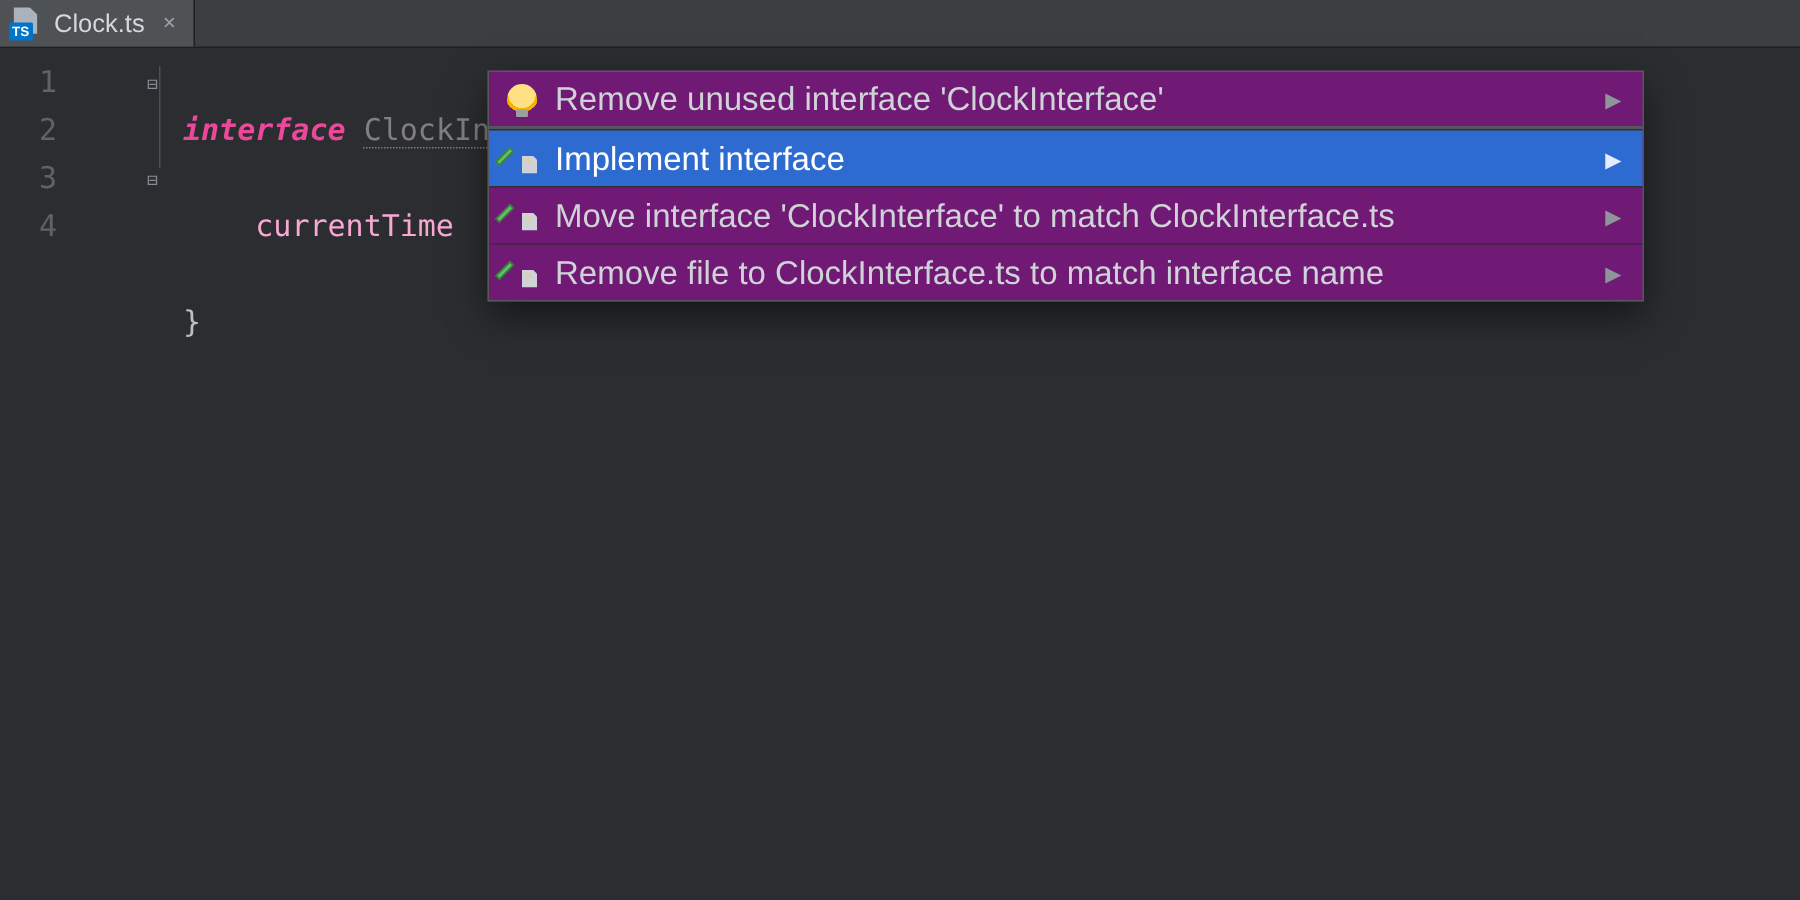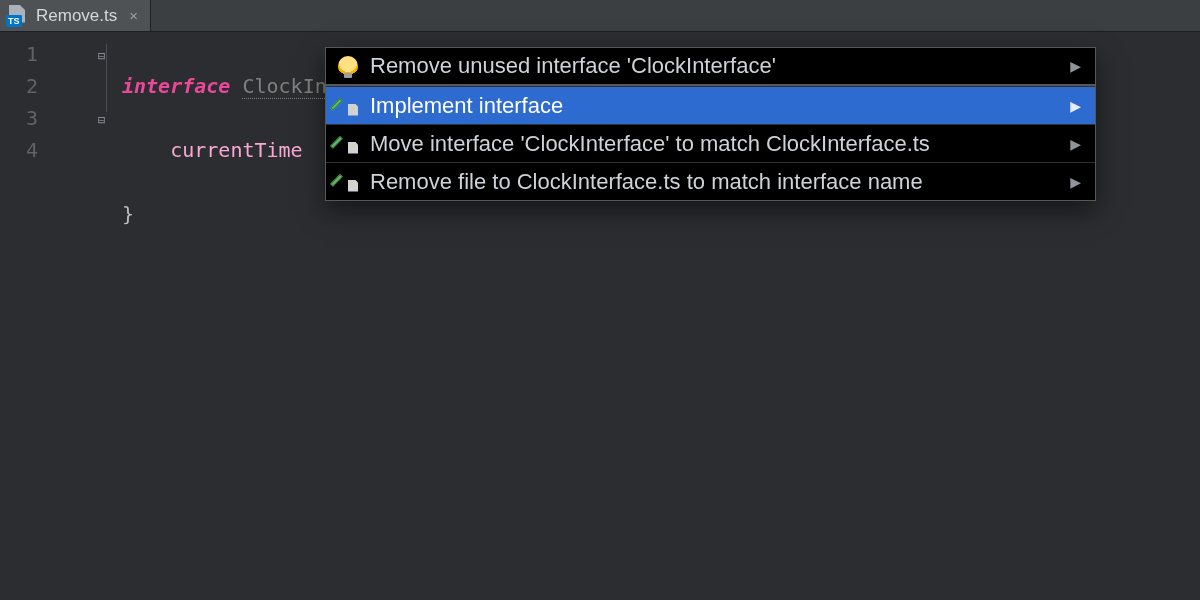--- a/index.html
+++ b/index.html
@@ -106,21 +106,21 @@
   .ident.unused { color: #808080; }
   .prop { color: #f9a8d4; }
   .punct { color: #bcbec4; }
 
   
   .popup {
     position: absolute;
     left: 325px;
     top: 47px;
     width: 771px;
-    background: #000000;
+    background: #701a75;
     border: 1px solid #555759;
     box-shadow: 0 10px 24px rgba(0,0,0,.5);
     font-family: -apple-system, "Segoe UI", sans-serif;
     font-size: 22px;
   }
   .popup .row {
     display: flex;
     align-items: center;
     gap: 12px;
     height: 38px;
@@ -175,21 +175,21 @@
 </style>
 </head>
 <body>
 
 <div class="tab-bar">
   <div class="tab">
     <span class="tab-icon">
       <span class="sheet"></span>
       <span class="ts">TS</span>
     </span>
-    <span>Remove.ts</span>
+    <span>Clock.ts</span>
     <span class="tab-close">×</span>
   </div>
 </div>
 
 <div class="editor">
   <div class="gutter">
     <div>1</div>
     <div>2</div>
     <div>3</div>
     <div>4</div>

